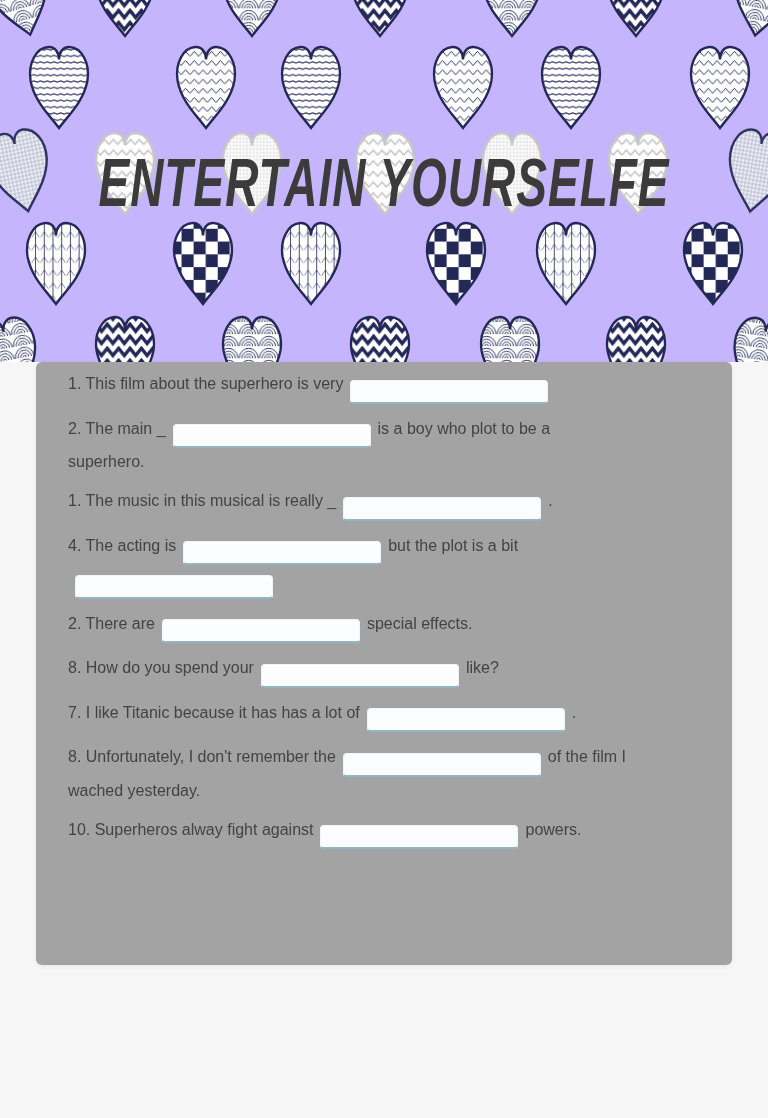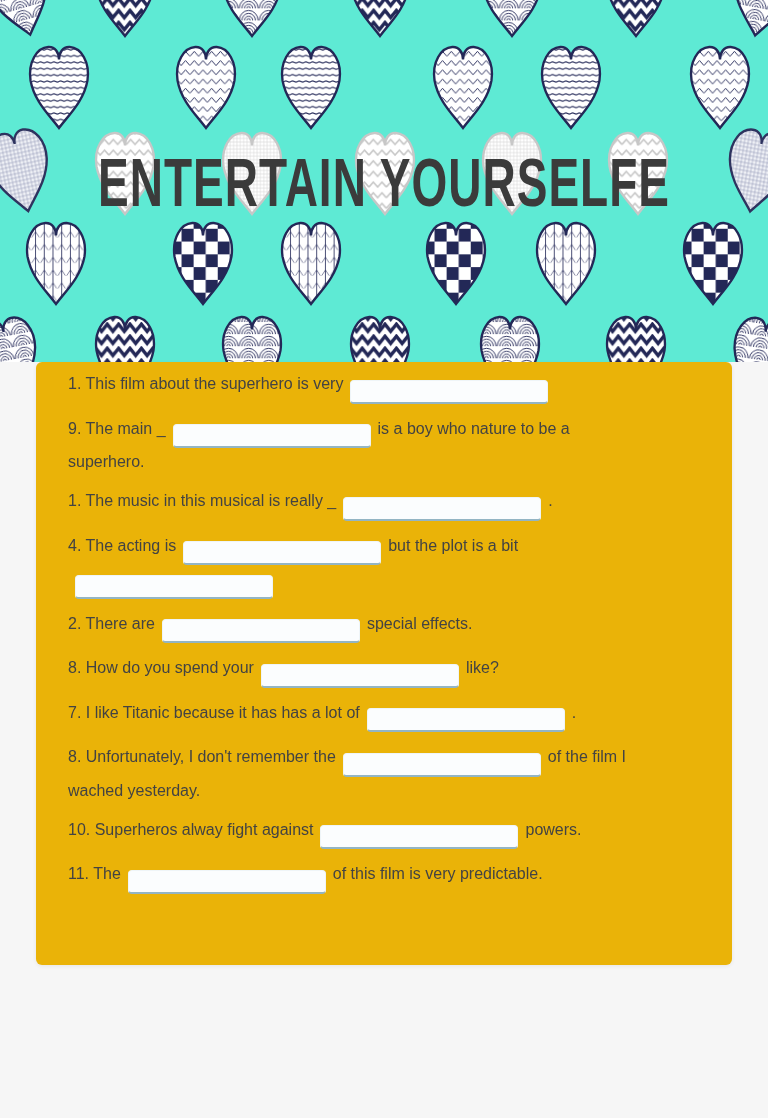--- a/index.html
+++ b/index.html
@@ -1,27 +1,27 @@
 <!DOCTYPE html>
 <html><head>
 <meta charset="utf-8">
 <style>
   html,body{margin:0;padding:0;background:#f6f6f6;font-family:"Liberation Sans",sans-serif;}
   .page{position:relative;width:768px;height:1118px;background:#f6f6f6;overflow:hidden;}
-  .header{position:absolute;top:0;left:0;width:768px;height:362px;background:#5eead4;overflow:hidden;}
+  .header{position:absolute;top:0;left:0;width:768px;height:362px;background:#c4b5fd;overflow:hidden;font-style:italic;}
   .header svg{position:absolute;top:0;left:0;display:block;}
   .title{
     position:absolute;top:146px;left:0;width:768px;height:72px;line-height:72px;
     text-align:center;font-weight:900;font-size:46px;letter-spacing:1px;
     color:#3b3b3b;transform:scaleY(1.5);transform-origin:50% 50%;
     font-family:"Liberation Sans",sans-serif;white-space:nowrap;
   }
   .card{
     position:absolute;left:36px;top:362px;width:696px;height:603px;
-    background:#eab308;border-radius:6px;box-shadow:0 1px 4px rgba(0,0,0,.07);
+    background:#a3a3a3;border-radius:6px;box-shadow:0 1px 4px rgba(0,0,0,.07);
     padding:8px 32px 0;box-sizing:border-box;
   }
   .item{margin:0 0 11px;line-height:28px;font-size:16px;color:#434343;}
   .blank{
     display:inline-block;width:198px;height:24px;margin:0 7px;vertical-align:-7px;
     background:#fbfdfe;border:1px solid #eff5f8;border-bottom:2px solid #93b5c4;
     border-radius:4px;outline:none;font:inherit;color:inherit;padding:0 6px;box-sizing:border-box;
   }
 </style>
 </head>
@@ -200,24 +200,23 @@
             <path d="M50 124 C35 105 13 86 7.5 57 C3.5 31 17 11 34 10 C44.5 9.4 50 18 50 27.5 C50 18 55.5 9.4 66 10 C83 11 96.5 31 92.5 57 C87 86 65 105 50 124 Z" fill="#ffffff"></path>
             <path d="M50 124 C35 105 13 86 7.5 57 C3.5 31 17 11 34 10 C44.5 9.4 50 18 50 27.5 C50 18 55.5 9.4 66 10 C83 11 96.5 31 92.5 57 C87 86 65 105 50 124 Z" fill="url(#scales)" stroke="#232857" stroke-width="3.5"></path>
           </g>
         </svg>
       </div>
     <div class="title">ENTERTAIN YOURSELFE</div>
   </div>
   <div class="card">
     <div>
         <p class="item"><span>1. This film about the superhero is very</span><input type="text" class="blank" style=""></p>
-        <p class="item"><span>9. The main _</span><input type="text" class="blank" style=""><span>is a boy who nature to be a</span><br><span>superhero.</span></p>
+        <p class="item"><span>2. The main _</span><input type="text" class="blank" style=""><span>is a boy who plot to be a</span><br><span>superhero.</span></p>
         <p class="item"><span>1. The music in this musical is really _</span><input type="text" class="blank" style=""><span>.</span></p>
         <p class="item"><span>4. The acting is</span><input type="text" class="blank" style=""><span>but the plot is a bit</span><br><input type="text" class="blank" style=""></p>
         <p class="item"><span>2. There are</span><input type="text" class="blank" style=""><span>special effects.</span></p>
         <p class="item"><span>8. How do you spend your</span><input type="text" class="blank" style=""><span>like?</span></p>
         <p class="item"><span>7. I like Titanic because it has has a lot of</span><input type="text" class="blank" style=""><span>.</span></p>
         <p class="item"><span>8. Unfortunately, I don't remember the</span><input type="text" class="blank" style=""><span>of the film I</span><br><span>wached yesterday.</span></p>
         <p class="item"><span>10. Superheros alway fight against</span><input type="text" class="blank" style=""><span>powers.</span></p>
-        <p class="item"><span>11. The</span><input type="text" class="blank" style=""><span>of this film is very predictable.</span></p>
       </div>
   </div>
 </div>
 
 </body></html>

